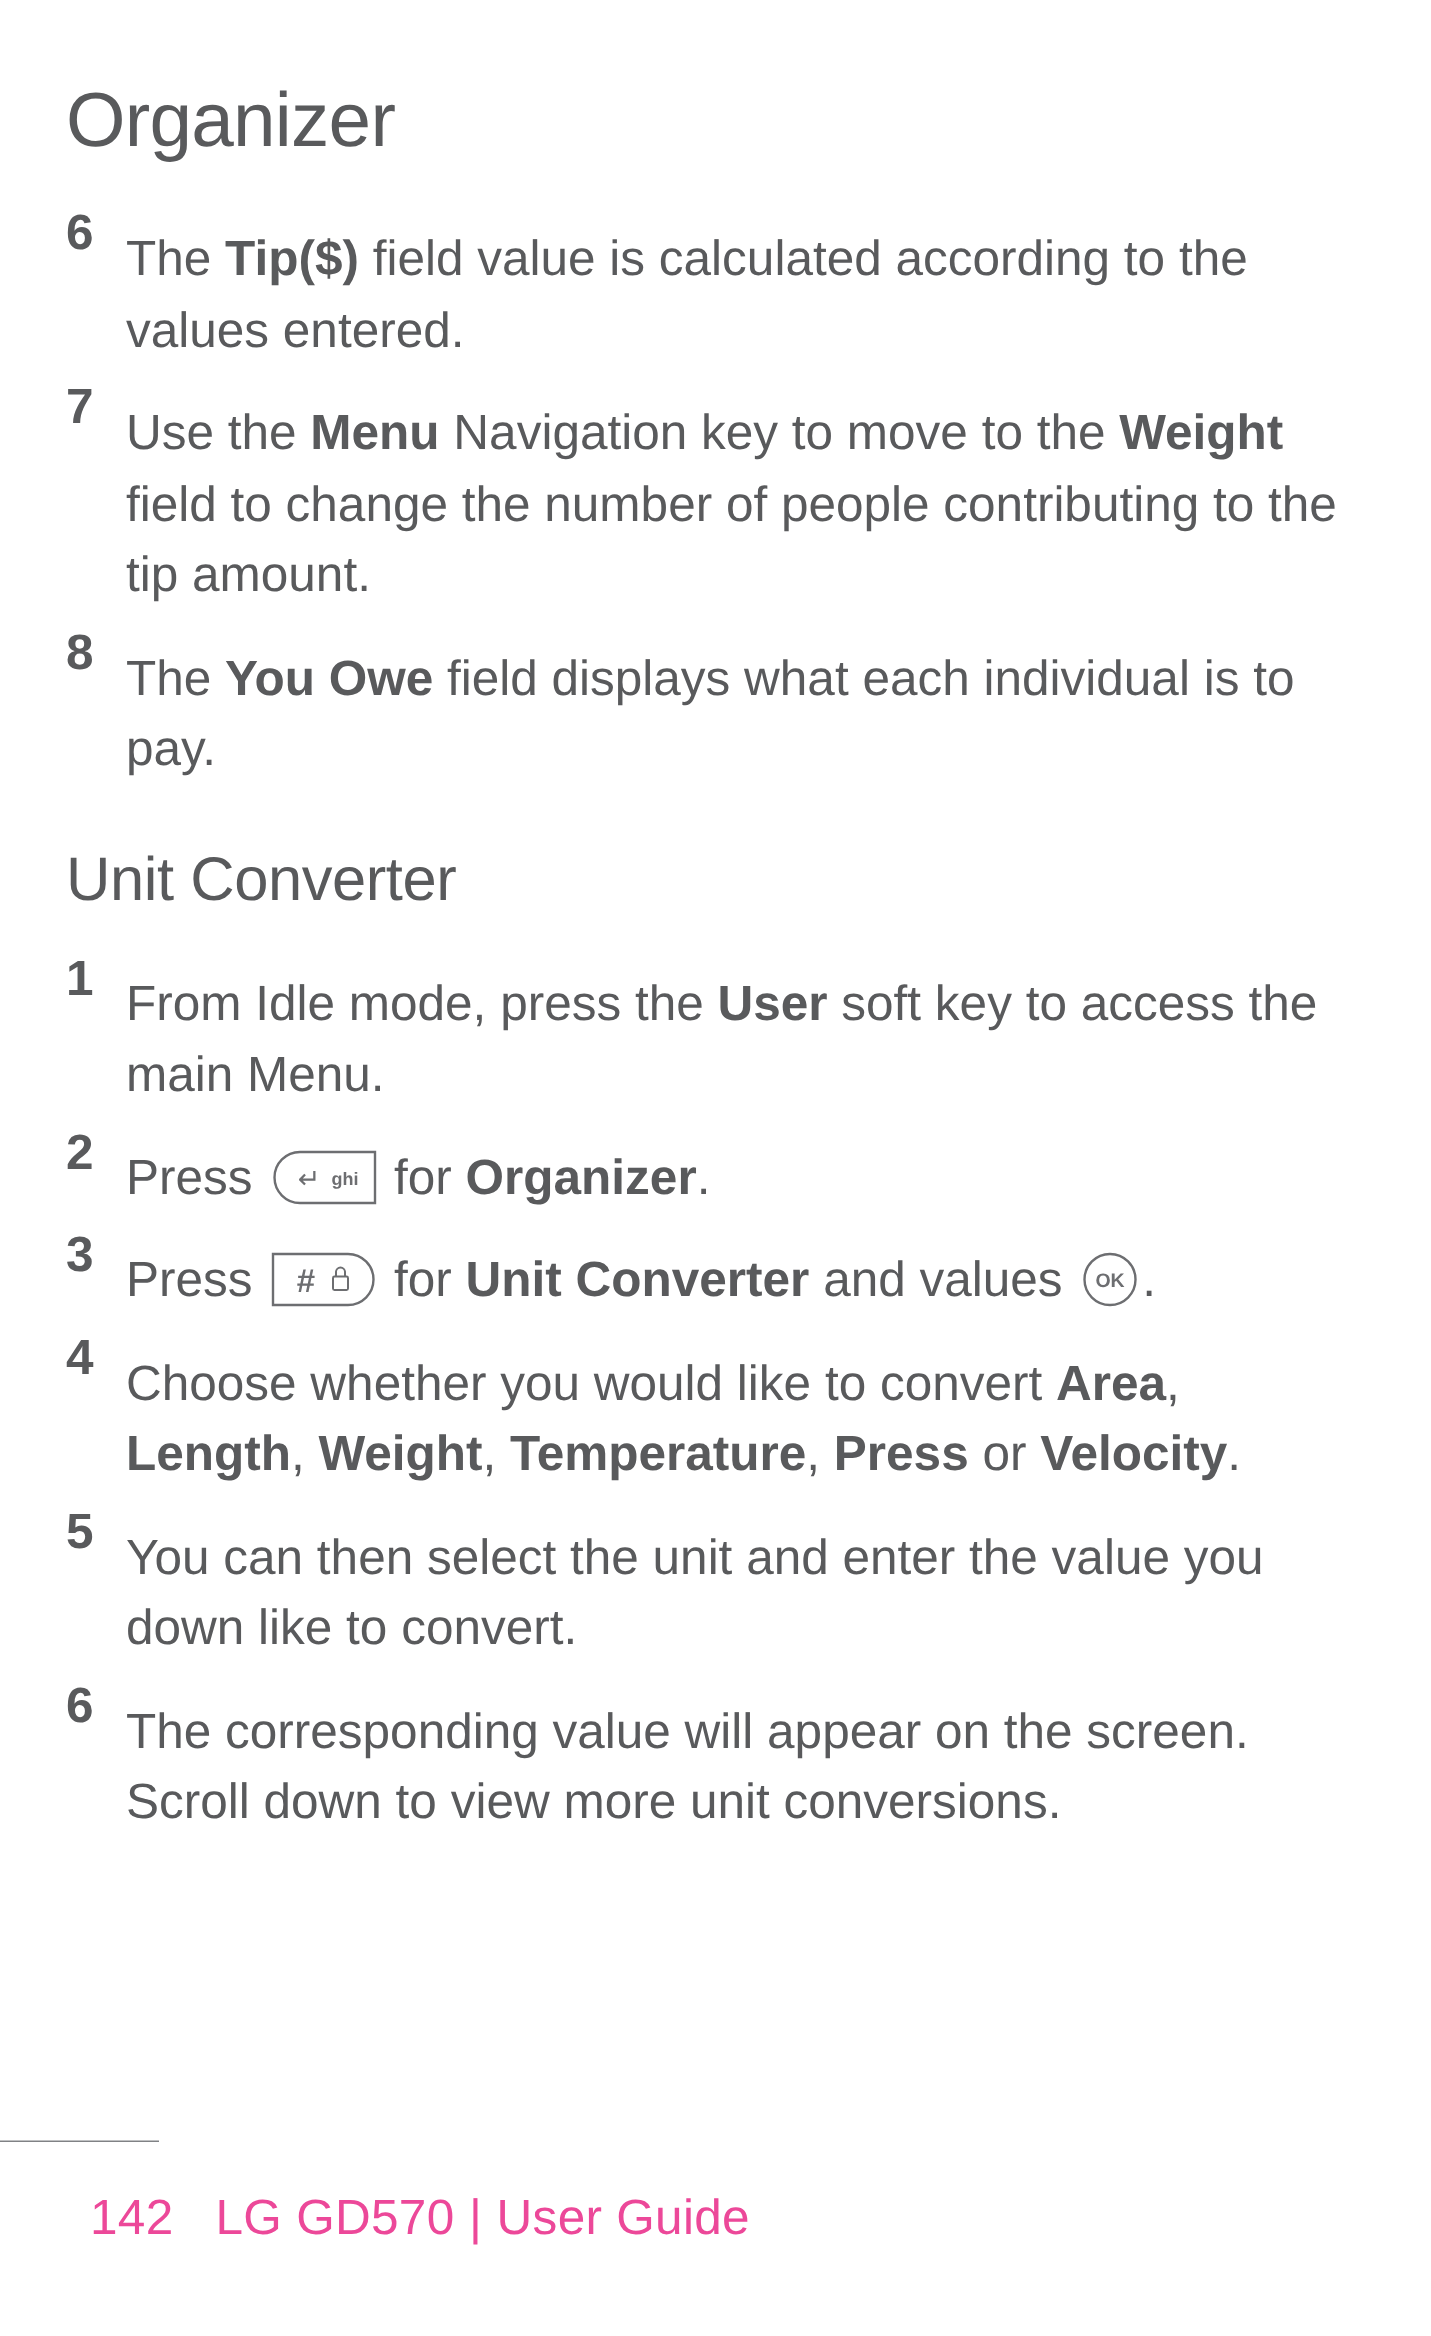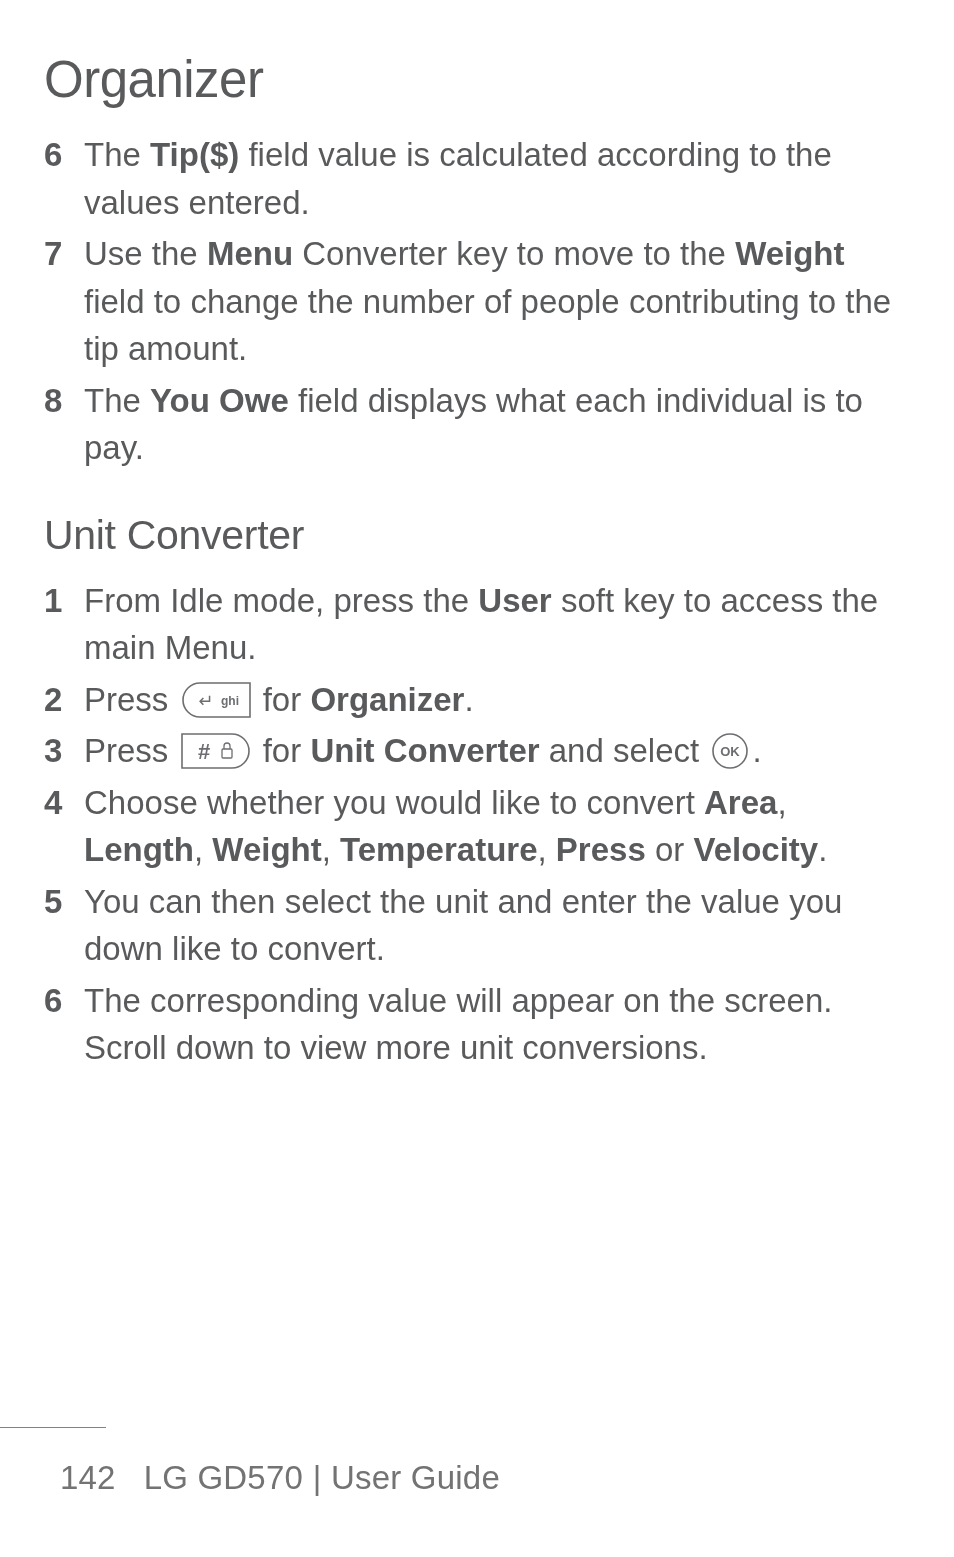--- a/index.html
+++ b/index.html
@@ -35,20 +35,21 @@
     font-weight: 300;
   }
   li .num {
     font-weight: 700;
     min-width: 40px;
     flex-shrink: 0;
     color: #595a5c;
   }
   li .body {
     flex: 1;
+    margin-top: 17px;
   }
   strong, b {
     font-weight: 700;
     color: #595a5c;
   }
   h2.subhead {
     font-size: 41px;
     font-weight: 300;
     color: #595a5c;
     margin: 36px 0 18px 0;
@@ -73,21 +74,21 @@
   .footer-rule {
     position: absolute;
     left: 0;
     top: -32px;
     width: 106px;
     border-top: 1.5px solid #808285;
   }
   .footer-text {
     font-size: 33px;
     font-weight: 300;
-    color: #737373;
+    color: #ec4899;
     padding-left: 60px;
     letter-spacing: 0.2px;
   }
   .sep {
     display: inline-block;
     width: 28px;
     text-align: center;
   }
 </style>
 </head>
@@ -96,21 +97,21 @@
 <div class="page">
   <h1 class="title">Organizer</h1>
 
   <ol id="list-top">
       <li>
         <span class="num">6</span>
         <span class="body"><span>The </span><strong>Tip($)</strong><span> field value is calculated according to the values entered.</span></span>
       </li>
       <li>
         <span class="num">7</span>
-        <span class="body"><span>Use the </span><strong>Menu</strong><span> Converter key to move to the </span><strong>Weight</strong><span> field to change the number of people contributing to the tip amount.</span></span>
+        <span class="body"><span>Use the </span><strong>Menu</strong><span> Navigation key to move to the </span><strong>Weight</strong><span> field to change the number of people contributing to the tip amount.</span></span>
       </li>
       <li>
         <span class="num">8</span>
         <span class="body"><span>The </span><strong>You Owe</strong><span> field displays what each individual is to pay.</span></span>
       </li>
     </ol>
 
   <h2 class="subhead">Unit Converter</h2>
 
   <ol id="list-bottom">
@@ -130,21 +131,21 @@
       </li>
       <li>
         <span class="num">3</span>
         <span class="body"><span>Press </span><span class="key">
             <svg width="72" height="40" viewBox="0 0 72 40">
               <path d="M 2 3 L 52 3 A 17 17 0 0 1 52 37 L 2 37 Z" fill="none" stroke="#6d6e71" stroke-width="1.6"></path>
               <text x="24" y="28" text-anchor="middle" font-size="22" font-family="Arial" fill="#6d6e71" font-weight="700">#</text>
               <rect x="42" y="18" width="10" height="9" rx="1" fill="none" stroke="#6d6e71" stroke-width="1.3"></rect>
               <path d="M 44 18 L 44 15 A 3 3 0 0 1 50 15 L 50 18" fill="none" stroke="#6d6e71" stroke-width="1.3"></path>
             </svg>
-          </span><span> for </span><strong>Unit Converter</strong><span> and select </span><span class="key">
+          </span><span> for </span><strong>Unit Converter</strong><span> and values </span><span class="key">
             <svg width="40" height="40" viewBox="0 0 40 40">
               <circle cx="20" cy="20" r="17" fill="none" stroke="#6d6e71" stroke-width="1.6"></circle>
               <text x="20" y="25" text-anchor="middle" font-size="13" font-family="Arial" fill="#6d6e71" font-weight="700">OK</text>
             </svg>
           </span><span>.</span></span>
       </li>
       <li>
         <span class="num">4</span>
         <span class="body"><span>Choose whether you would like to convert </span><strong>Area</strong><span>, </span><strong>Length</strong><span>, </span><strong>Weight</strong><span>, </span><strong>Temperature</strong><span>, </span><strong>Press</strong><span> or </span><strong>Velocity</strong><span>.</span></span>
       </li>

